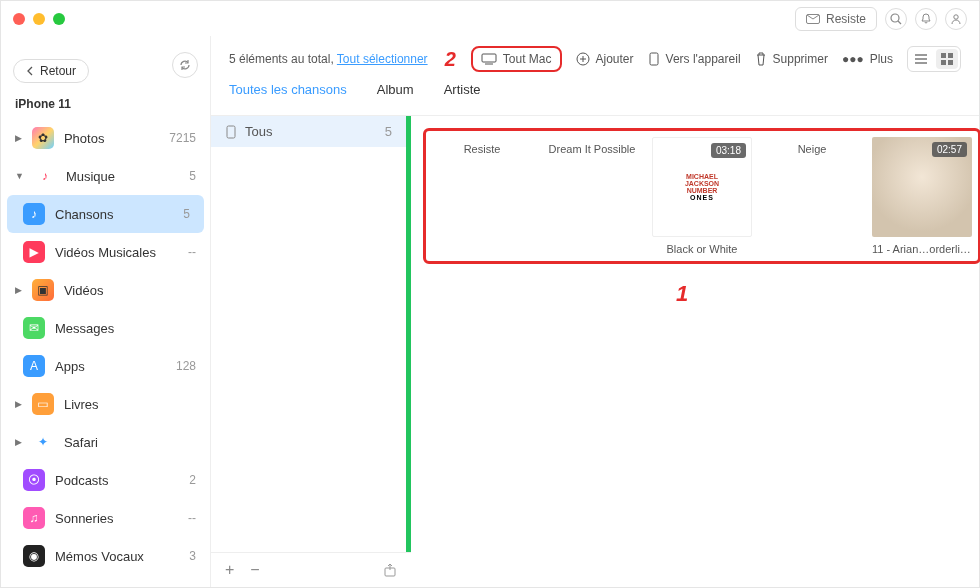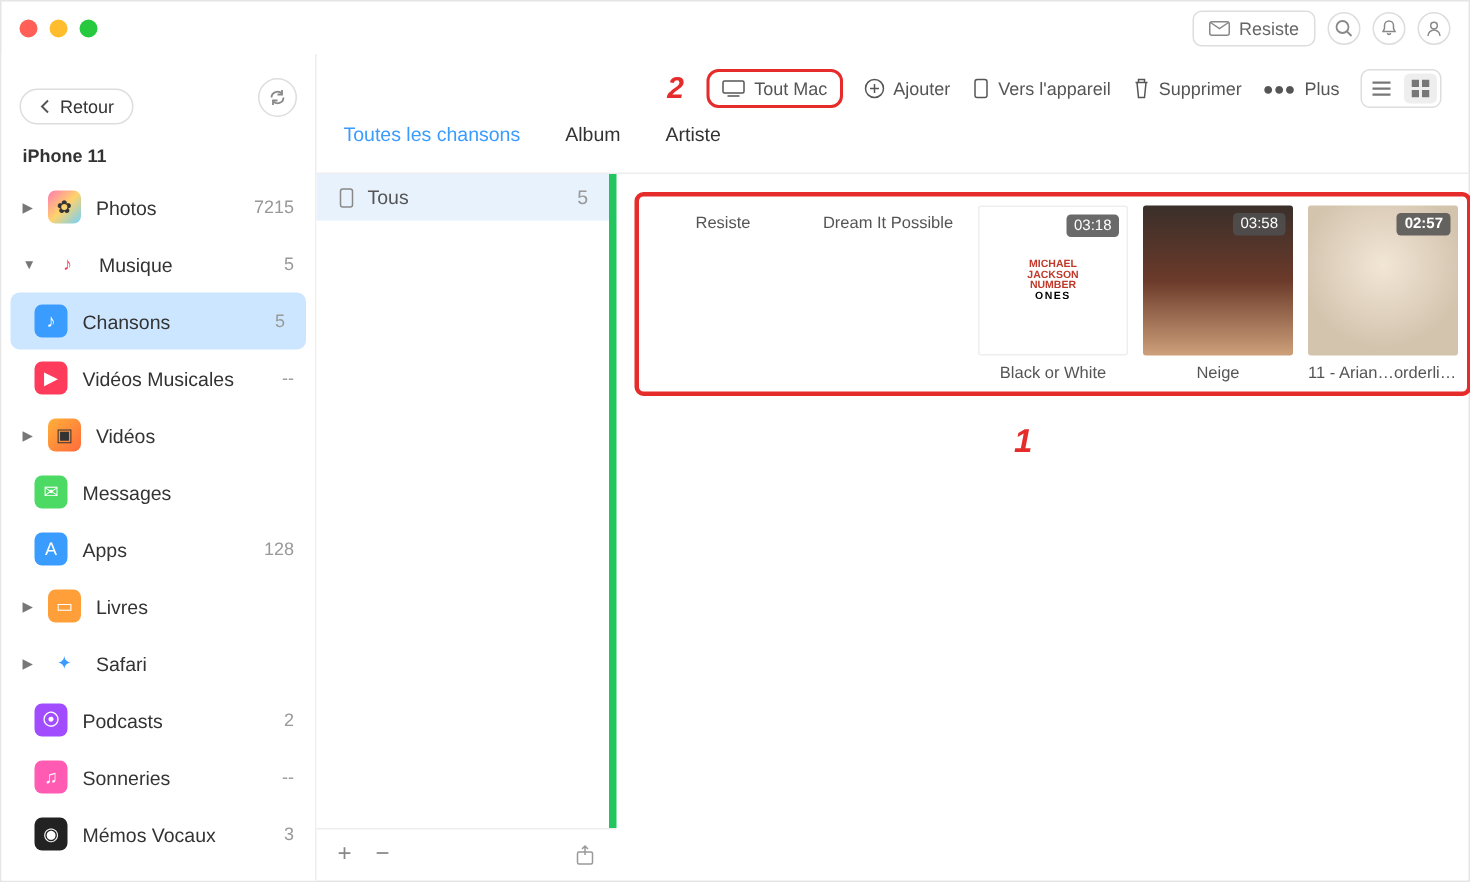--- a/index.html
+++ b/index.html
@@ -56,21 +56,21 @@
 .marker2-wrap { position: relative; }
 .marker2 { position: absolute; left: -26px; top: 2px; color: #e62b2b; font-size: 20px; font-weight: 700; font-style: italic; }
 .bottom-bar { display: flex; align-items: center; gap: 16px; padding: 8px 14px; border-top: 1px solid #eee; color: #888; width: 200px; }
 .bottom-bar span { font-size: 16px; }
 svg { display: block; }
 
 
 .art-1 { background: linear-gradient(135deg, #7a786f 0%, #cfcab8 100%); }
 .art-2 { background: radial-gradient(circle at 35% 45%, #7a2c2c 0%, #1c0d14 70%); }
 .art-4 { background: linear-gradient(180deg, #3a2f2a 0%, #6b3a2a 50%, #cea07a 100%); }
-.art-5 { background: radial-gradient(circle at 50% 40%, #f2e6d6 0%, #d3c4ae 70%); font-weight: bold; }
+.art-5 { background: radial-gradient(circle at 50% 40%, #f2e6d6 0%, #d3c4ae 70%); }
 .mj-text { position:absolute; top:50%; left:50%; transform:translate(-50%,-50%); font-size:7px; font-weight:700; line-height:1; text-align:center; color:#c0392b; }
 .mj-text .ones{ color:#000; letter-spacing:1px; }
 </style>
 </head>
 <body>
 
 <div class="window">
   <div class="titlebar">
     <div class="traffic">
       <div class="traffic-dot red"></div>
@@ -183,20 +183,23 @@
         <div class="nav-item sub">
           <div class="nav-icon" style="background:#222;color:#fff;">◉</div>
           <span class="nav-label">Mémos Vocaux</span>
           <span class="nav-count">3</span>
         </div>
       </div>
     </div>
 
     <div class="main">
       <div class="toolbar">
+        <div class="summary">
+          <span>5 éléments au total, </span><a href="#">Tout sélectionner</a>
+        </div>
         <div class="toolbar-buttons">
           <div class="marker2-wrap">
             <span class="marker2">2</span>
             <div class="vers-mac-wrap">
               <div class="tbtn">
                 <svg width="16" height="12" viewBox="0 0 16 12">
                     <rect x="1" y="1" width="14" height="8" rx="1" fill="none" stroke="#555"></rect>
                     <line x1="4" y1="11" x2="12" y2="11" stroke="#555"></line>
                   </svg>
                 <span>Tout Mac</span>
@@ -285,23 +288,20 @@
               <div class="card-title">Dream It Possible</div>
             </div>
             <div class="card">
               <div class="thumb white">
                 <div class="mj-text"><span>MICHAEL</span><br><span>JACKSON</span><br><span>NUMBER</span><br><span class="ones">ONES</span></div>
                 <span class="duration">03:18</span>
               </div>
               <div class="card-title">Black or White</div>
             </div>
             <div class="card">
-              <div class="thumb art-4">
-                <span class="duration">03:58</span>
-              </div>
               <div class="card-title">Neige</div>
             </div>
             <div class="card">
               <div class="thumb art-5">
                 <span class="duration">02:57</span>
               </div>
               <div class="card-title">11 - Arian…orderline</div>
             </div>
           </div>
           <span class="marker marker1">1</span>

